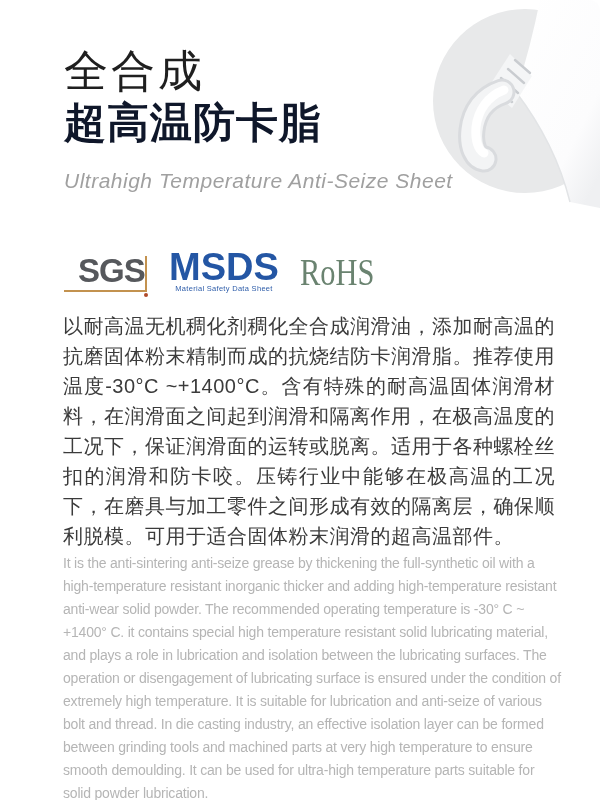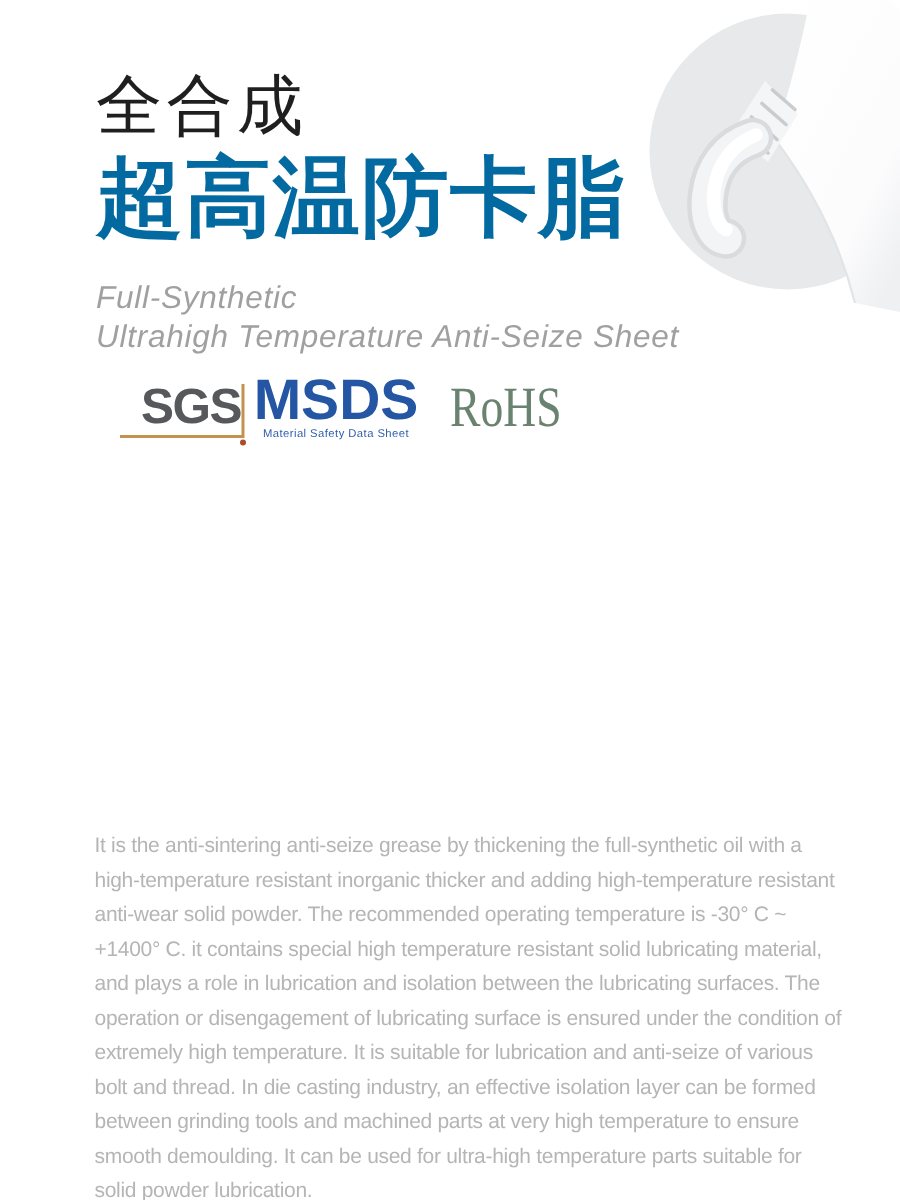--- a/index.html
+++ b/index.html
@@ -15,31 +15,31 @@
   
   #photo{position:absolute;top:0;right:0;width:180px;height:215px;}
 
   
   .title-block{position:absolute;left:64px;top:46px;}
   .title-cn{
     font-size:44px;line-height:1.12;color:#1f1f1f;
     font-weight:500;letter-spacing:3px;white-space:nowrap;
   }
   .title-cn-accent{
-    font-size:58px;line-height:1.1;color:#0369a1;
+    font-size:42px;line-height:1.1;color:#0f172a;
     font-weight:700;letter-spacing:1px;margin-top:5px;white-space:nowrap;
   }
   .subtitle{
     margin-top:22px;font-style:italic;color:#a0a0a0;
     font-size:21px;line-height:26px;letter-spacing:0.5px;white-space:nowrap;
   }
 
   
   .cert-row{position:absolute;left:64px;top:252px;height:52px;}
-  .cert-sgs{position:absolute;left:16px;top:0;width:84px;height:44px;text-decoration:underline;}
+  .cert-sgs{position:absolute;left:0;top:0;width:84px;height:44px;text-decoration:underline;}
   .cert-sgs .sgs-text{
     position:absolute;left:14px;top:0;
     font-size:33px;font-weight:700;color:#56585c;
     letter-spacing:-1px;font-family:"Liberation Sans",sans-serif;
   }
   .sgs-underline{
     position:absolute;left:0;top:38px;width:82px;height:2px;background:#c3924f;
   }
   .sgs-vline{
     position:absolute;left:81px;top:4px;width:2px;height:36px;background:#c3924f;
@@ -106,37 +106,37 @@
       <path d="M82,92 C64,98 54,112 52,130 C50,147 56,158 64,159" fill="none" stroke="#d9dbde" stroke-width="27" stroke-linecap="round"></path>
       <path d="M82,92 C64,98 54,112 52,130 C50,147 56,158 64,159" fill="none" stroke="#f3f4f5" stroke-width="21" stroke-linecap="round"></path>
       <path d="M84,90 C68,96 58,110 56,127 C55,140 58,150 64,153" fill="none" stroke="#ffffff" stroke-width="9" stroke-linecap="round"></path>
     </g>
   </svg>
 
   <div class="title-block">
     <div class="title-cn">全合成</div>
     <div class="title-cn-accent">超高温防卡脂</div>
     <div class="subtitle">
-      <div>Full-Synthetic</div>
       <div>Ultrahigh Temperature Anti-Seize Sheet</div>
     </div>
   </div>
 
   <div class="cert-row">
     <div class="cert-sgs">
       <div class="sgs-text">SGS</div>
       <div class="sgs-underline"></div>
       <div class="sgs-vline"></div>
       <div class="sgs-dot"></div>
     </div>
     <div class="cert-msds">
       <div class="msds-text">MSDS</div>
       <div class="msds-tagline">Material Safety Data Sheet</div>
     </div>
     <div class="cert-rohs">
       <div class="rohs-text">RoHS</div>
     </div>
   </div>
 
+  <div class="desc-cn">以耐高温无机稠化剂稠化全合成润滑油，添加耐高温的抗磨固体粉末精制而成的抗烧结防卡润滑脂。推荐使用温度-30°C ~+1400°C。含有特殊的耐高温固体润滑材料，在润滑面之间起到润滑和隔离作用，在极高温度的工况下，保证润滑面的运转或脱离。适用于各种螺栓丝扣的润滑和防卡咬。压铸行业中能够在极高温的工况下，在磨具与加工零件之间形成有效的隔离层，确保顺利脱模。可用于适合固体粉末润滑的超高温部件。</div>
 
   <div class="desc-en">It is the anti-sintering anti-seize grease by thickening the full-synthetic oil with a high-temperature resistant inorganic thicker and adding high-temperature resistant anti-wear solid powder. The recommended operating temperature is -30° C ~ +1400° C. it contains special high temperature resistant solid lubricating material, and plays a role in lubrication and isolation between the lubricating surfaces. The operation or disengagement of lubricating surface is ensured under the condition of extremely high temperature. It is suitable for lubrication and anti-seize of various bolt and thread. In die casting industry, an effective isolation layer can be formed between grinding tools and machined parts at very high temperature to ensure smooth demoulding. It can be used for ultra-high temperature parts suitable for solid powder lubrication.</div>
 
 </div>
 
 </body></html>

